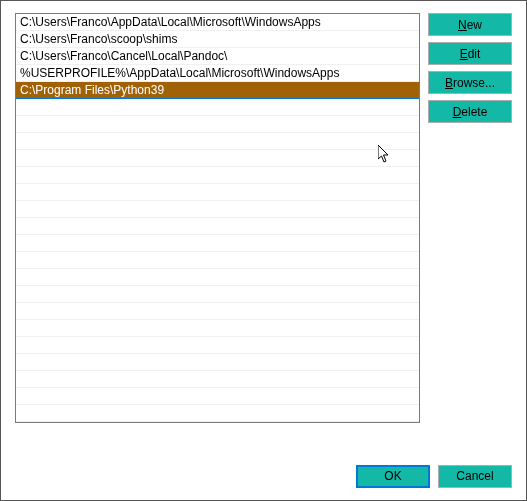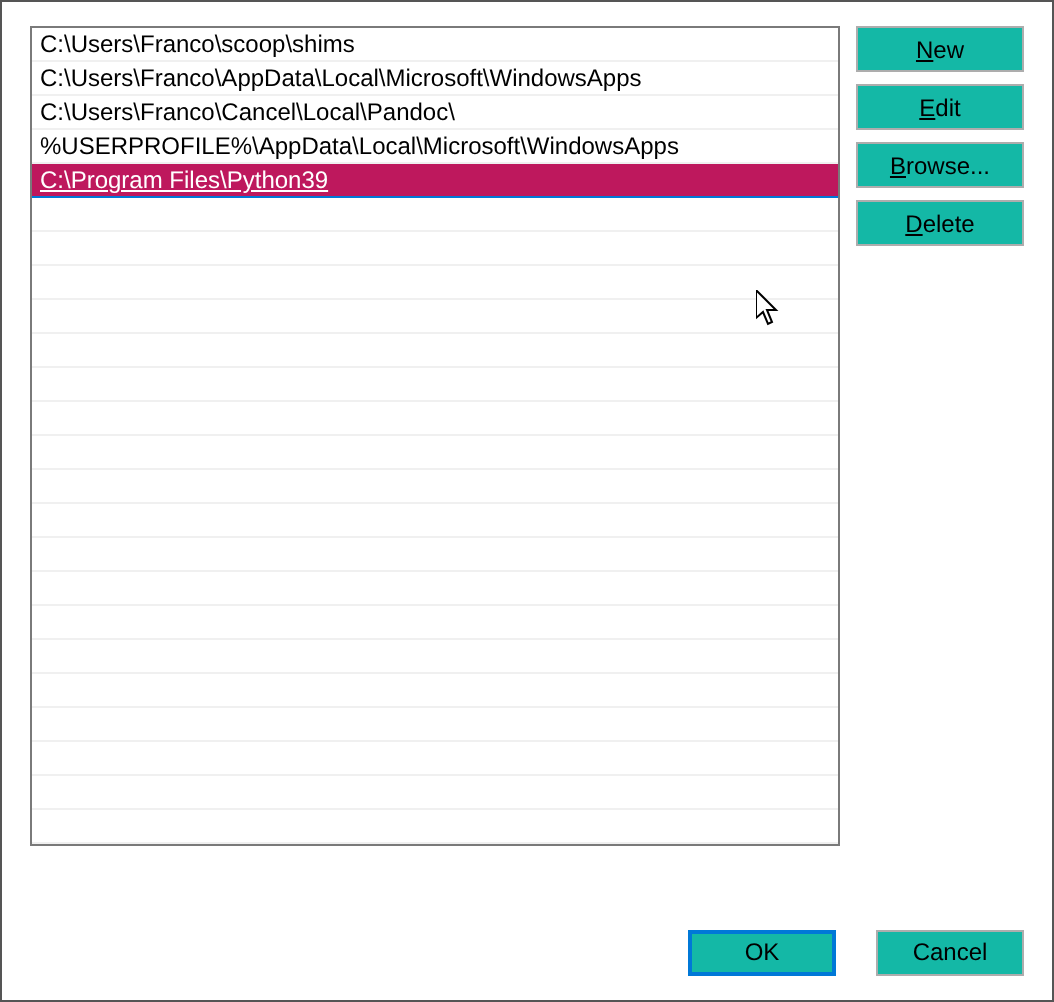--- a/index.html
+++ b/index.html
@@ -5,42 +5,42 @@
     * { box-sizing: border-box; margin: 0; padding: 0; font-family: "Segoe UI", Tahoma, sans-serif; }
     body { background: #fff; width: 527px; height: 501px; overflow: hidden; }
     .window { width: 527px; height: 501px; border: 1px solid #555; background: #fff; display: flex; flex-direction: column; }
     .titlebar { height: 30px; display: flex; align-items: center; justify-content: space-between; padding-left: 8px; border-bottom: 1px solid #e5e5e5; }
     .title { font-size: 12px; color: #000; }
     .close-btn { width: 45px; height: 29px; display: flex; align-items: center; justify-content: center; cursor: pointer; }
     .close-btn svg { width: 10px; height: 10px; }
     .content { flex: 1; display: flex; padding: 12px 14px 0 14px; gap: 8px; }
     .listbox { flex: 1; border: 1px solid #7a7a7a; background: #fff; overflow: hidden; height: 410px; }
     .list-item { font-size: 12px; padding: 1px 4px 2px 4px; height: 17px; line-height: 15px; color: #000; white-space: nowrap; overflow: hidden; text-overflow: clip; border-bottom: 1px solid #f0f0f0; cursor: default; }
-    .list-item.selected { background: #be185d; color: #fff; border-bottom-color: #0078d7; text-decoration: underline; }
+    .list-item.selected { background: #a16207; color: #fff; border-bottom-color: #0078d7; }
     .empty-row { height: 17px; border-bottom: 1px solid #f0f0f0; }
     .sidebar { width: 84px; display: flex; flex-direction: column; gap: 6px; }
     .btn { height: 23px; background: #14b8a6; border: 1px solid #adadad; font-size: 12px; color: #000; cursor: pointer; padding: 0; }
     .btn .u { text-decoration: underline; }
     .spacer-sm { height: 28px; }
     .spacer-md { height: 28px; }
-    .footer { height: 48px; display: flex; align-items: center; justify-content: flex-end; gap: 20px; padding: 0 14px; }
+    .footer { height: 48px; display: flex; align-items: center; justify-content: flex-end; gap: 8px; padding: 0 14px; }
     .footer .btn { width: 74px; }
     .footer .btn.default { border: 1px solid #0078d7; box-shadow: inset 0 0 0 1px #0078d7; }
     .cursor { position: absolute; left: 378px; top: 145px; pointer-events: none; }
     .cursor svg { width: 16px; height: 20px; }
   </style>
 </head>
 <body>
 
 <div class="window">
 
   <div class="content">
     <div class="listbox" id="listbox">
+        <div class="list-item">C:\Users\Franco\AppData\Local\Microsoft\WindowsApps</div>
         <div class="list-item">C:\Users\Franco\scoop\shims</div>
-        <div class="list-item">C:\Users\Franco\AppData\Local\Microsoft\WindowsApps</div>
         <div class="list-item">C:\Users\Franco\Cancel\Local\Pandoc\</div>
         <div class="list-item">%USERPROFILE%\AppData\Local\Microsoft\WindowsApps</div>
         <div class="list-item selected">C:\Program Files\Python39</div>
         <div class="empty-row"></div>
         <div class="empty-row"></div>
         <div class="empty-row"></div>
         <div class="empty-row"></div>
         <div class="empty-row"></div>
         <div class="empty-row"></div>
         <div class="empty-row"></div>

